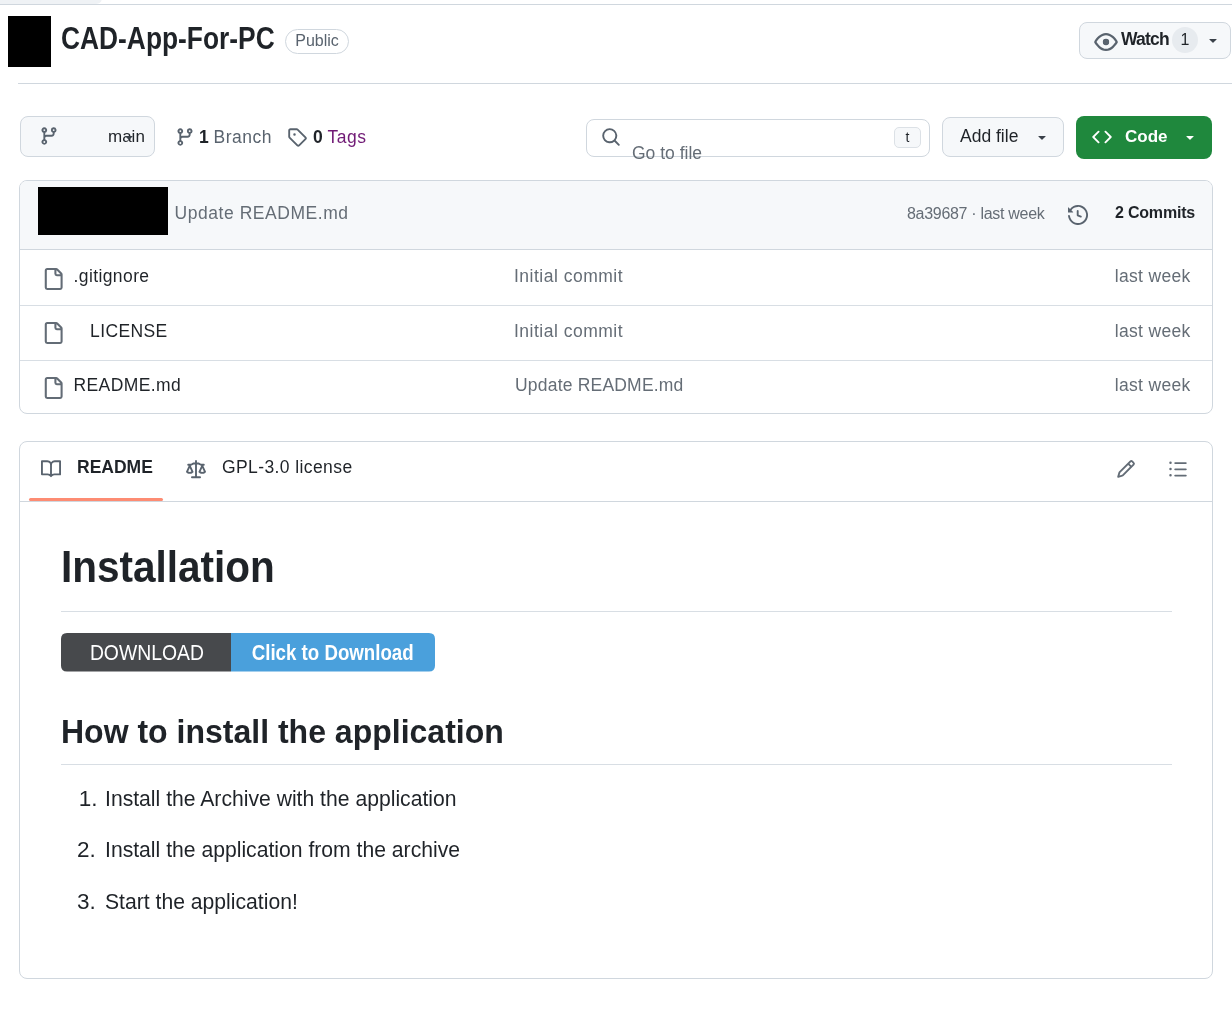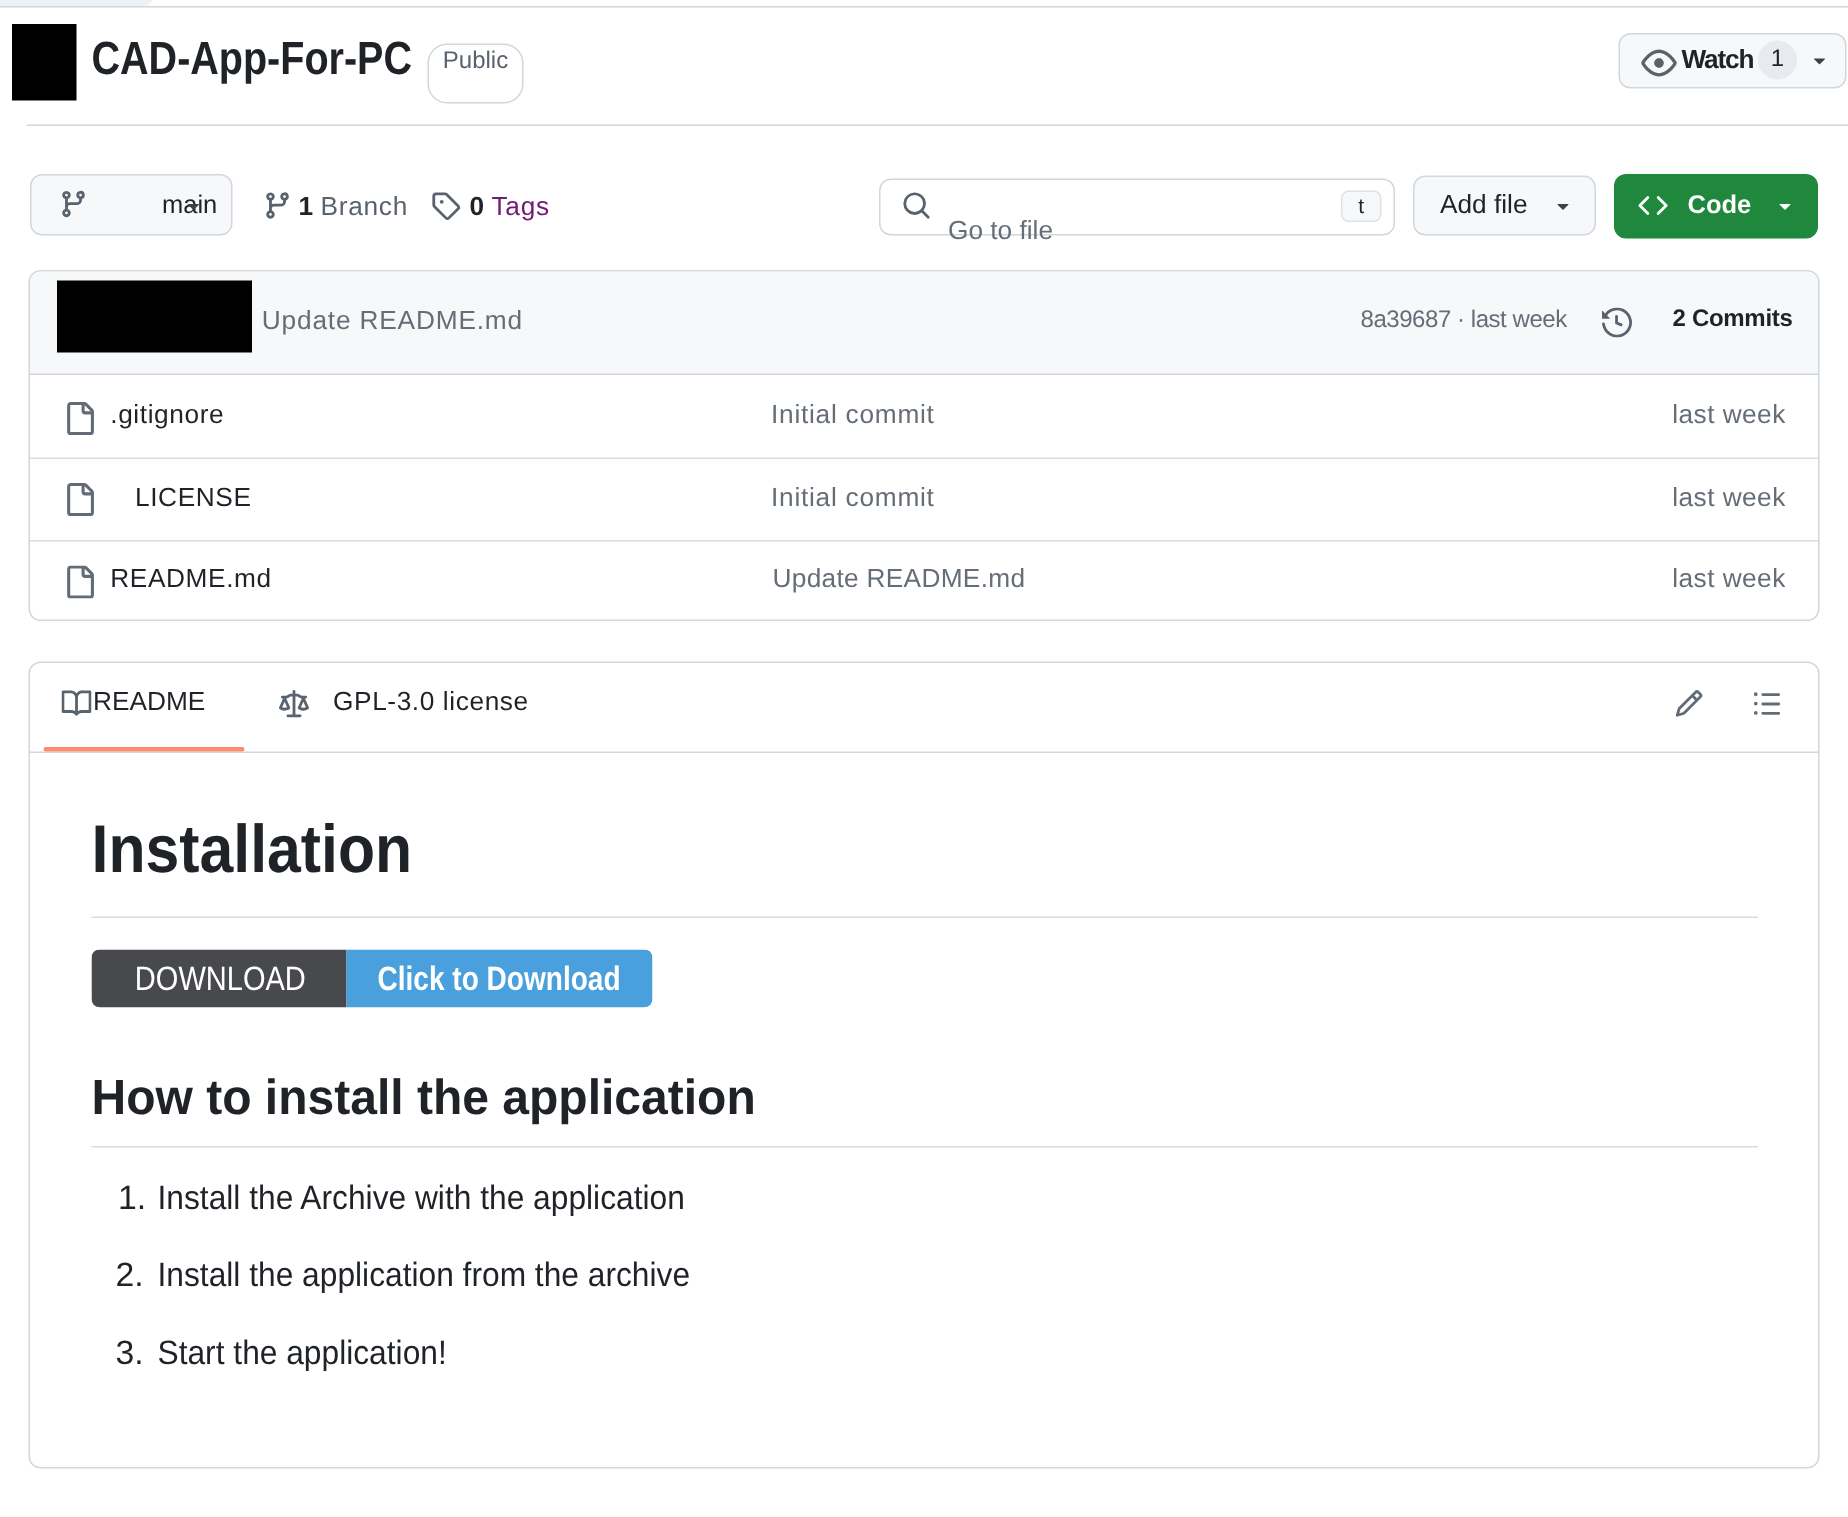--- a/index.html
+++ b/index.html
@@ -9,21 +9,21 @@
 svg { display:block; }
 </style>
 </head>
 <body>
 
 <div class="abs" style="left:0;top:-4px;width:102px;height:8px;background:#eff2f5;border-radius:0 0 6px 0;"></div>
 <div class="abs" style="left:0;top:4px;width:1232px;height:1px;background:#d0d7de;"></div>
 
 <div class="abs" style="left:8px;top:16px;width:43px;height:51px;background:#000;"></div>
 <div class="abs base" style="left:61px;top:49px;font-size:31px;font-weight:bold;transform:scaleX(0.85) translateY(-25.74px);transform-origin:0 0;">CAD-App-For-PC</div>
-<div class="abs" style="left:285px;top:29px;width:64px;height:40px;border:1px solid #d0d7de;border-radius:13px;font-size:16px;color:#59636e;text-align:center;line-height:21px;">Public</div>
+<div class="abs" style="left:285px;top:29px;width:64px;height:25px;border:1px solid #d0d7de;border-radius:13px;font-size:16px;color:#59636e;text-align:center;line-height:21px;">Public</div>
 
 <div class="abs" style="left:1079px;top:22px;width:152px;height:36.5px;background:#f6f8fa;border:1px solid #d0d7de;border-radius:8px;"></div>
 <svg class="abs" style="left:1093.5px;top:30.3px;color:#59636e;" width="24" height="24" viewBox="0 0 16 16" fill="currentColor">
     <circle cx="8" cy="8" r="2.1"></circle>
     <path d="M8 2c1.981 0 3.671.992 4.933 2.078 1.27 1.091 2.187 2.345 2.637 3.023a1.62 1.62 0 0 1 0 1.798c-.45.678-1.367 1.932-2.637 3.023C11.67 13.008 9.981 14 8 14c-1.981 0-3.671-.992-4.933-2.078C1.797 10.83.88 9.576.43 8.898a1.62 1.62 0 0 1 0-1.798c.45-.677 1.367-1.931 2.637-3.022C4.33 2.992 6.019 2 8 2ZM1.679 7.932a.12.12 0 0 0 0 .136c.411.622 1.241 1.75 2.366 2.717C5.176 11.758 6.527 12.5 8 12.5c1.473 0 2.825-.742 3.955-1.715 1.124-.967 1.954-2.096 2.366-2.717a.12.12 0 0 0 0-.136c-.412-.621-1.242-1.75-2.366-2.717C10.824 4.242 9.473 3.5 8 3.5c-1.473 0-2.825.742-3.955 1.715-1.124.967-1.954 2.096-2.366 2.717ZM8 10a2 2 0 1 1-.001-3.999A2 2 0 0 1 8 10Z"></path>
   </svg>
 <div class="abs base" style="left:1121px;top:31.2px;font-size:17.5px;font-weight:bold;letter-spacing:-0.8px;">Watch</div>
 <div class="abs" style="left:1172px;top:27px;width:26px;height:26px;background:#e7ebef;border-radius:13px;font-size:16px;text-align:center;line-height:26px;">1</div>
 <svg class="abs" style="left:1205px;top:31.5px;color:#3a4149;" width="16" height="16" viewBox="0 0 16 16" fill="currentColor">
     <path d="m4.427 7.427 3.396 3.396a.25.25 0 0 0 .354 0l3.396-3.396A.25.25 0 0 0 11.396 7H4.604a.25.25 0 0 0-.177.427Z"></path>
@@ -103,21 +103,21 @@
   </svg>
 <div class="abs base" style="left:73.5px;top:377.4px;font-size:17.5px;letter-spacing:0.4px;">README.md</div>
 <div class="abs base" style="left:515px;top:377.4px;font-size:17.5px;color:#656d76;letter-spacing:0.2px;">Update README.md</div>
 <div class="abs base" style="right:41.5px;top:377.4px;font-size:17.5px;color:#656d76;letter-spacing:0.3px;">last week</div>
 
 <div class="abs" style="left:19px;top:440.5px;width:1194px;height:538px;border:1px solid #d0d7de;border-radius:8px;"></div>
 <div class="abs" style="left:20px;top:501px;width:1192px;height:1px;background:#d0d7de;"></div>
 <svg class="abs" style="left:41px;top:459px;color:#59636e;" width="20" height="20" viewBox="0 0 16 16" fill="currentColor">
     <path d="M0 1.75A.75.75 0 0 1 .75 1h4.253c1.227 0 2.317.59 3 1.501A3.743 3.743 0 0 1 11.006 1h4.245a.75.75 0 0 1 .75.75v10.5a.75.75 0 0 1-.75.75h-4.507a2.25 2.25 0 0 0-1.591.659l-.622.621a.75.75 0 0 1-1.06 0l-.622-.621A2.25 2.25 0 0 0 5.258 13H.75a.75.75 0 0 1-.75-.75Zm7.251 10.324.004-5.073-.002-2.253A2.25 2.25 0 0 0 5.003 2.5H1.5v9h3.757a3.75 3.75 0 0 1 1.994.574ZM8.755 4.75l-.004 7.322a3.752 3.752 0 0 1 1.992-.572H14.5v-9h-3.495a2.25 2.25 0 0 0-2.25 2.25Z"></path>
   </svg>
-<div class="abs base" style="left:62px;top:459.2px;font-size:17.5px;font-weight:normal;">README</div>
+<div class="abs base" style="left:77px;top:459.2px;font-size:17.5px;font-weight:bold;">README</div>
 <svg class="abs" style="left:186px;top:459.5px;color:#59636e;" width="20" height="20" viewBox="0 0 16 16" fill="currentColor">
     <path d="M8.75.75V2h.985c.304 0 .603.08.867.231l1.29.736c.038.022.08.033.124.033h2.234a.75.75 0 0 1 0 1.5h-.427l2.111 4.692a.75.75 0 0 1-.154.838l-.53-.53.529.531-.001.002-.002.002-.006.006-.006.005-.01.01-.045.04c-.21.176-.441.327-.686.45C14.556 10.78 13.88 11 13 11a4.498 4.498 0 0 1-2.023-.454 3.544 3.544 0 0 1-.686-.45l-.045-.04-.016-.015-.006-.006-.004-.004v-.001a.75.75 0 0 1-.154-.838L12.178 4.5h-.162c-.305 0-.604-.079-.868-.231l-1.29-.736a.245.245 0 0 0-.124-.033H8.75V13h2.5a.75.75 0 0 1 0 1.5h-6.5a.75.75 0 0 1 0-1.5h2.5V3.5h-.984a.245.245 0 0 0-.124.033l-1.289.737c-.265.15-.564.23-.869.23h-.162l2.112 4.692a.75.75 0 0 1-.154.838l-.53-.53.529.531-.001.002-.002.002-.006.006-.016.015-.045.04c-.21.176-.441.327-.686.45C4.556 10.78 3.88 11 3 11a4.498 4.498 0 0 1-2.023-.454 3.544 3.544 0 0 1-.686-.45l-.045-.04-.016-.015-.006-.006-.004-.004v-.001a.75.75 0 0 1-.154-.838L2.178 4.5H1.75a.75.75 0 0 1 0-1.5h2.234a.249.249 0 0 0 .125-.033l1.288-.737c.265-.15.564-.23.869-.23h.984V.75a.75.75 0 0 1 1.5 0Zm2.945 8.477c.285.135.718.273 1.305.273s1.02-.138 1.305-.273L13 6.327Zm-10 0c.285.135.718.273 1.305.273s1.02-.138 1.305-.273L3 6.327Z"></path>
   </svg>
 <div class="abs base" style="left:222px;top:459.2px;font-size:17.5px;letter-spacing:0.4px;">GPL-3.0 license</div>
 <div class="abs" style="left:29px;top:498px;width:134px;height:3px;background:#fd8c73;border-radius:2px;"></div>
 <svg class="abs" style="left:1116px;top:459px;color:#636c76;" width="20" height="20" viewBox="0 0 16 16" fill="currentColor">
     <path d="M11.013 1.427a1.75 1.75 0 0 1 2.474 0l1.086 1.086a1.75 1.75 0 0 1 0 2.474l-8.61 8.61c-.21.21-.47.364-.756.445l-3.251.93a.75.75 0 0 1-.927-.928l.929-3.25c.081-.286.235-.547.445-.758l8.61-8.61Zm.176 4.823L9.75 4.81l-6.286 6.287a.253.253 0 0 0-.064.108l-.558 1.953 1.953-.558a.253.253 0 0 0 .108-.064Zm1.238-3.763a.25.25 0 0 0-.354 0L10.811 3.75l1.439 1.44 1.263-1.263a.25.25 0 0 0 0-.354Z"></path>
   </svg>
 <svg class="abs" style="left:1168px;top:459px;color:#636c76;" width="20" height="20" viewBox="0 0 16 16" fill="currentColor">
     <path d="M5.75 2.5h8.5a.75.75 0 0 1 0 1.5h-8.5a.75.75 0 0 1 0-1.5Zm0 5h8.5a.75.75 0 0 1 0 1.5h-8.5a.75.75 0 0 1 0-1.5Zm0 5h8.5a.75.75 0 0 1 0 1.5h-8.5a.75.75 0 0 1 0-1.5ZM2 14a1 1 0 1 1 0-2 1 1 0 0 1 0 2Zm1-6a1 1 0 1 1-2 0 1 1 0 0 1 2 0ZM2 4a1 1 0 1 1 0-2 1 1 0 0 1 0 2Z"></path>

